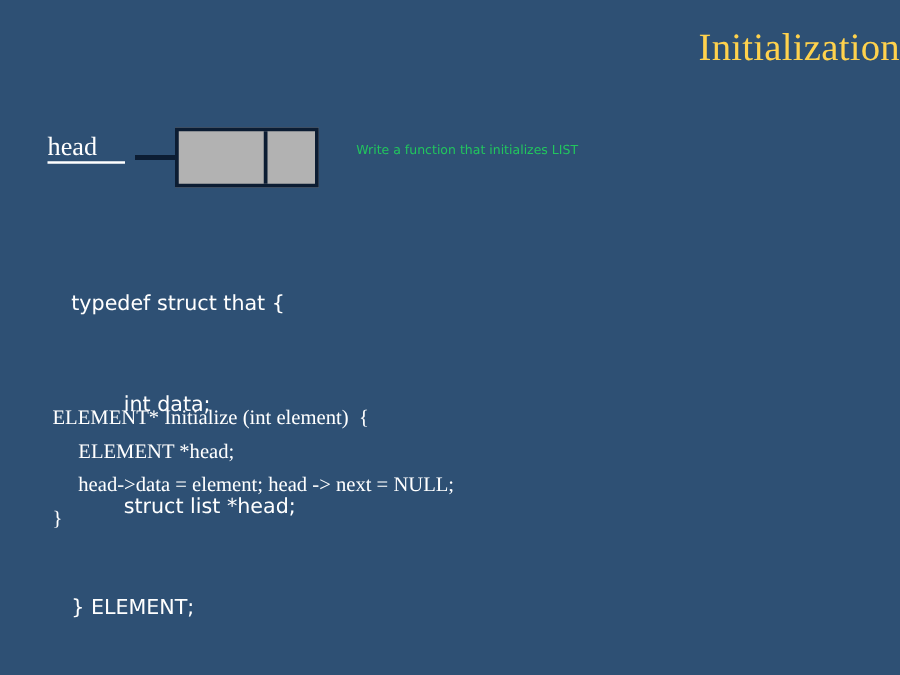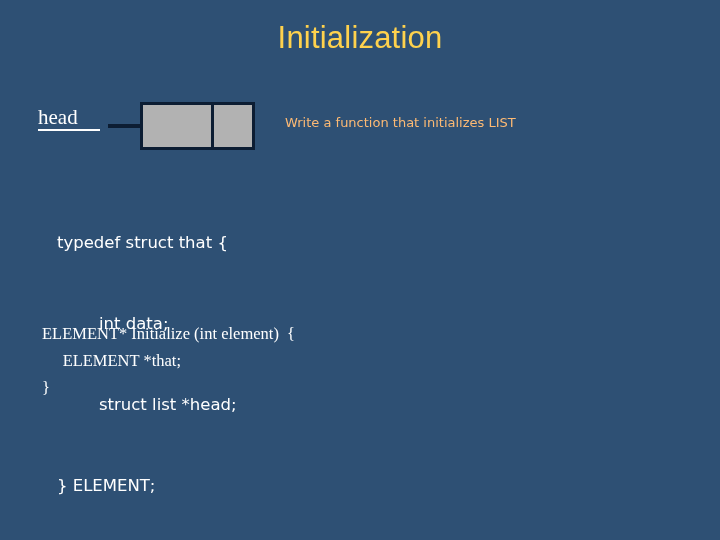--- a/index.html
+++ b/index.html
@@ -16,24 +16,24 @@
   }
   .slide {
     position: absolute;
     inset: 0;
   }
   .title {
     position: absolute;
     top: 20px;
     left: 0;
     width: 720px;
-    text-align: center;
+    text-align: right;
     color: #ffd24d;
     font-size: 31px;
-    font-family: Liberation Sans, sans-serif;
+    font-family: Liberation Serif, serif;
     font-weight: 400;
     letter-spacing: 0.2px;
   }
   
   .diagram {
     position: absolute;
     top: 98px;
     left: 28px;
     width: 290px;
     height: 58px;
@@ -87,22 +87,22 @@
     flex: 0 0 68px;
     border-right: 3px solid #0c1d33;
   }
   .node-cell-right {
     flex: 1;
   }
   .instruction {
     position: absolute;
     left: 285px;
     top: 115px;
-    color: #fdba74;
-    font-size: 13px;
+    color: #22c55e;
+    font-size: 10px;
     font-family: "DejaVu Sans", sans-serif;
   }
   
   .code-block {
     position: absolute;
     color: #ffffff;
     font-size: 16.5px;
     font-family: "DejaVu Sans", sans-serif;
     line-height: 27px;
     white-space: pre;
@@ -144,17 +144,18 @@
 
   <div class="code-block" id="typedef-block">
     <div class="code-line">typedef struct that {</div>
     <div class="code-line">        int data;</div>
     <div class="code-line">        struct list *head;</div>
     <div class="code-line">} ELEMENT;</div>
   </div>
 
   <div class="code-block" id="function-block">
     <div class="code-line">ELEMENT* Initialize (int element)  {</div>
-    <div class="code-line">     ELEMENT *that;</div>
+    <div class="code-line">     ELEMENT *head;</div>
+    <div class="code-line">     head-&gt;data = element; head -&gt; next = NULL;</div>
     <div class="code-line">}</div>
   </div>
 
 </div>
 
 </body></html>

